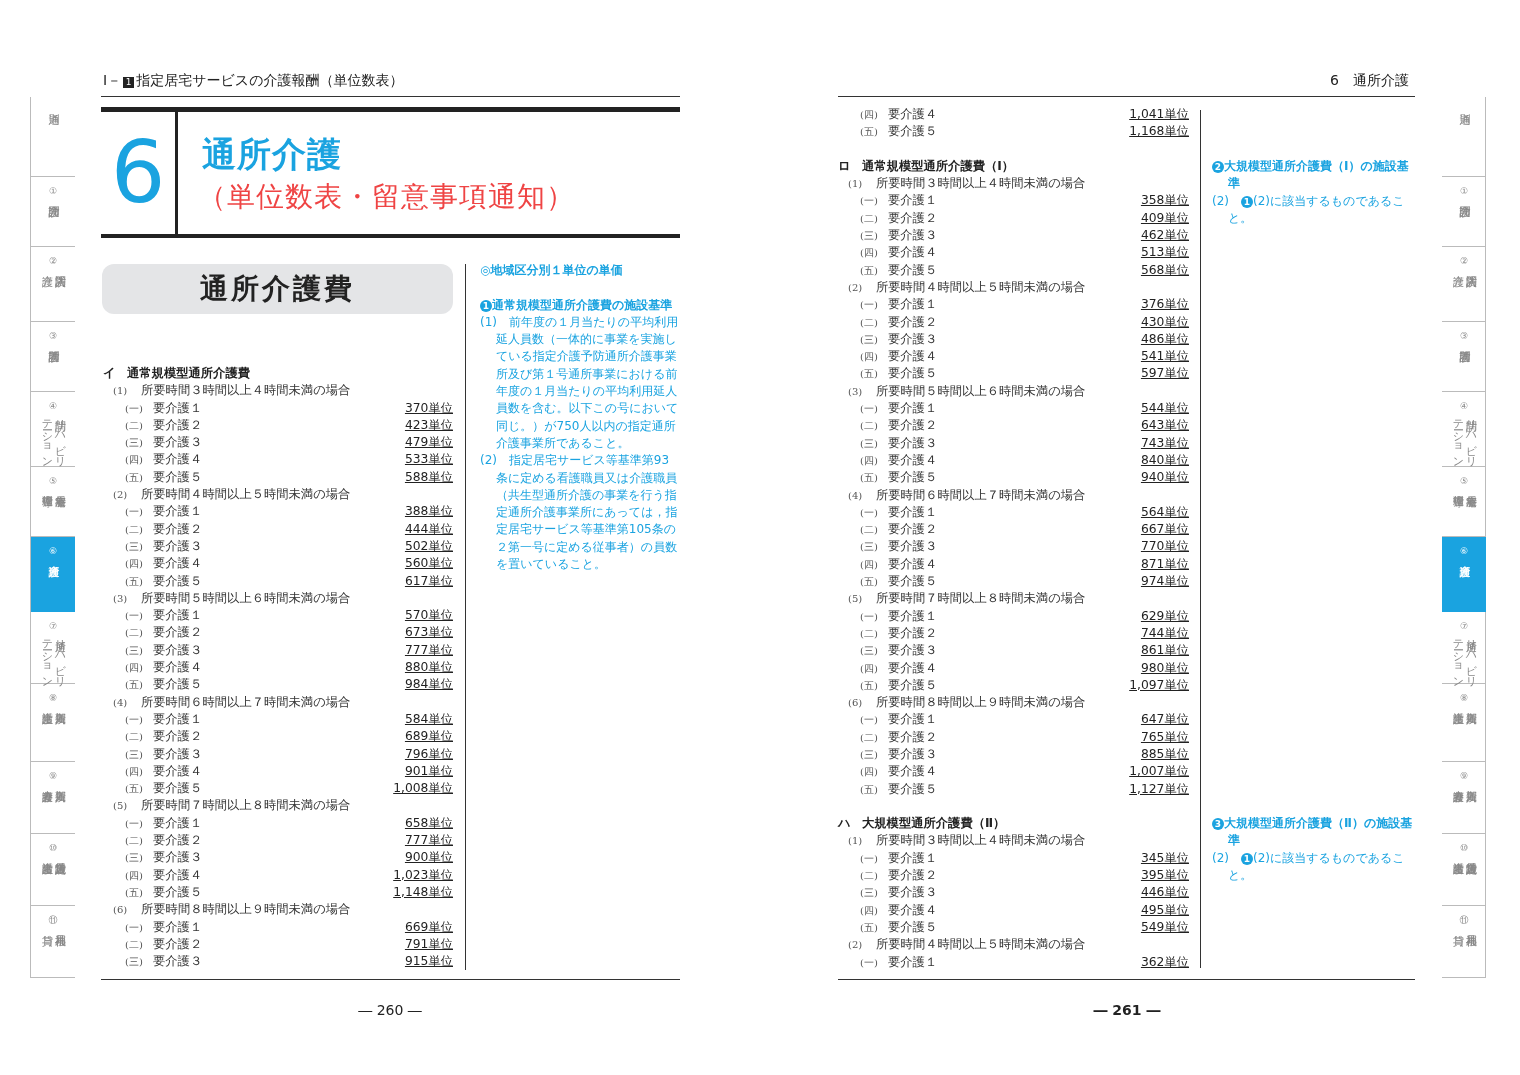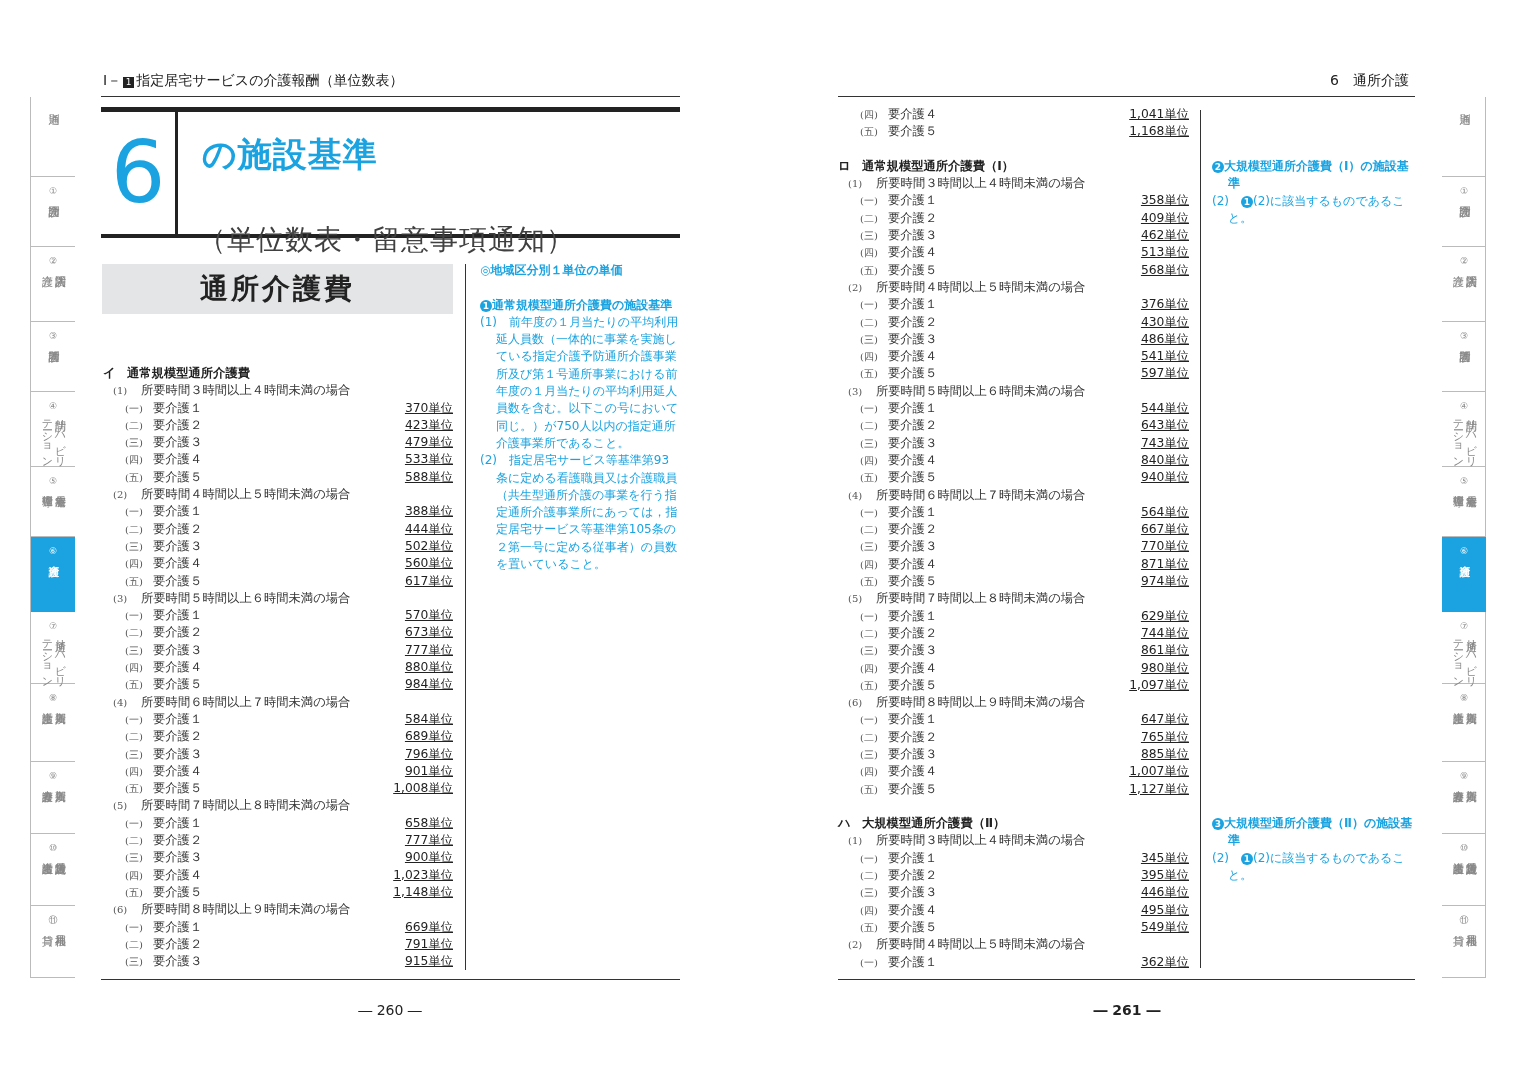--- a/index.html
+++ b/index.html
@@ -21,23 +21,23 @@
   .run-head { position: absolute; top: 72px; font-family: "DejaVu Sans", "Liberation Sans", sans-serif; font-size: 14px; color: #222; }
   .run-line { position: absolute; top: 96px; height: 1px; background: #333; }
   .sq { display: inline-block; width: 11px; height: 11px; background: #222; color: #fff; font-size: 9px; line-height: 11px; text-align: center; vertical-align: 0px; margin: 0 2px; }
 
   
   .chap-top { position: absolute; left: 101px; top: 107px; width: 579px; height: 5px; background: #222; }
   .chap-bot { position: absolute; left: 101px; top: 234px; width: 579px; height: 4px; background: #222; }
   .chap-vline { position: absolute; left: 175px; top: 110px; width: 3px; height: 126px; background: #222; }
   .chap-num { position: absolute; left: 108px; top: 120px; width: 60px; font-family: "DejaVu Sans", "Liberation Sans", sans-serif; font-size: 86px; line-height: 104px; color: #1aa3e0; text-align: center; }
   .chap-title { position: absolute; left: 202px; top: 132px; font-family: "DejaVu Sans", "Liberation Sans", sans-serif; font-weight: bold; font-size: 34px; color: #1aa3e0; letter-spacing: 1px; }
-  .chap-sub { position: absolute; left: 198px; top: 178px; font-family: "DejaVu Sans", "Liberation Sans", sans-serif; font-size: 28px; color: #404040; letter-spacing: 1px; margin-top: 43px; }
-
-  .section-box { position: absolute; left: 102px; top: 264px; width: 351px; height: 50px; background: #e4e5e7; font-family: "DejaVu Sans", "Liberation Sans", sans-serif; font-weight: bold; font-size: 28px; text-align: center; line-height: 50px; color: #222; letter-spacing: 3px; }
+  .chap-sub { position: absolute; left: 198px; top: 178px; font-family: "DejaVu Sans", "Liberation Sans", sans-serif; font-size: 28px; color: #ef4444; letter-spacing: 1px; }
+
+  .section-box { position: absolute; left: 102px; top: 264px; width: 351px; height: 50px; background: #e4e5e7; font-family: "DejaVu Sans", "Liberation Sans", sans-serif; font-weight: bold; font-size: 28px; text-align: center; line-height: 50px; color: #222; letter-spacing: 3px; border-radius: 12px; }
 
   
   .fees { position: absolute; font-size: 12.3px; line-height: 17.3px; color: #333; }
   .fees .row { position: relative; height: 17.3px; white-space: nowrap; }
   .fees .h1 { font-family: "DejaVu Sans", "Liberation Sans", sans-serif; font-weight: bold; color: #222; }
   .fees .h2 { padding-left: 10px; }
   .fees .it { padding-left: 22px; }
   .fees .it .mk, .fees .h2 .mk { display: inline-block; width: 28px; font-size: 10px; color: #555; }
   .fees .h1 .mk { display: inline-block; width: 24px; }
   .fees .val { position: absolute; right: 0; top: 0; font-family: "DejaVu Sans", "Liberation Sans", sans-serif; text-decoration: underline; color: #222; }
@@ -273,21 +273,21 @@
 <div>
   <div class="run-head" style="left:103px;">
     <span>Ⅰ－</span><span class="sq">1</span><span>指定居宅サービスの介護報酬（単位数表）</span>
   </div>
   <div class="run-line" style="left:101px; width:579px;"></div>
 
   <div class="chap-top"></div>
   <div class="chap-vline"></div>
   <div class="chap-bot"></div>
   <div class="chap-num">6</div>
-  <div class="chap-title">の施設基準</div>
+  <div class="chap-title">通所介護</div>
   <div class="chap-sub">（単位数表・留意事項通知）</div>
 
   <div class="section-box">通所介護費</div>
 
   <div class="fees" id="fees-left" style="left:103px; top:365px; width:350px;">
       <div class="row h1"><span class="mk">イ</span><span>通常規模型通所介護費</span></div>
       <div class="row h2"><span class="mk">(1)</span><span>所要時間３時間以上４時間未満の場合</span></div>
       <div class="row it"><span class="mk">(一)</span><span>要介護１</span><span class="val">370単位</span></div>
       <div class="row it"><span class="mk">(二)</span><span>要介護２</span><span class="val">423単位</span></div>
       <div class="row it"><span class="mk">(三)</span><span>要介護３</span><span class="val">479単位</span></div>

